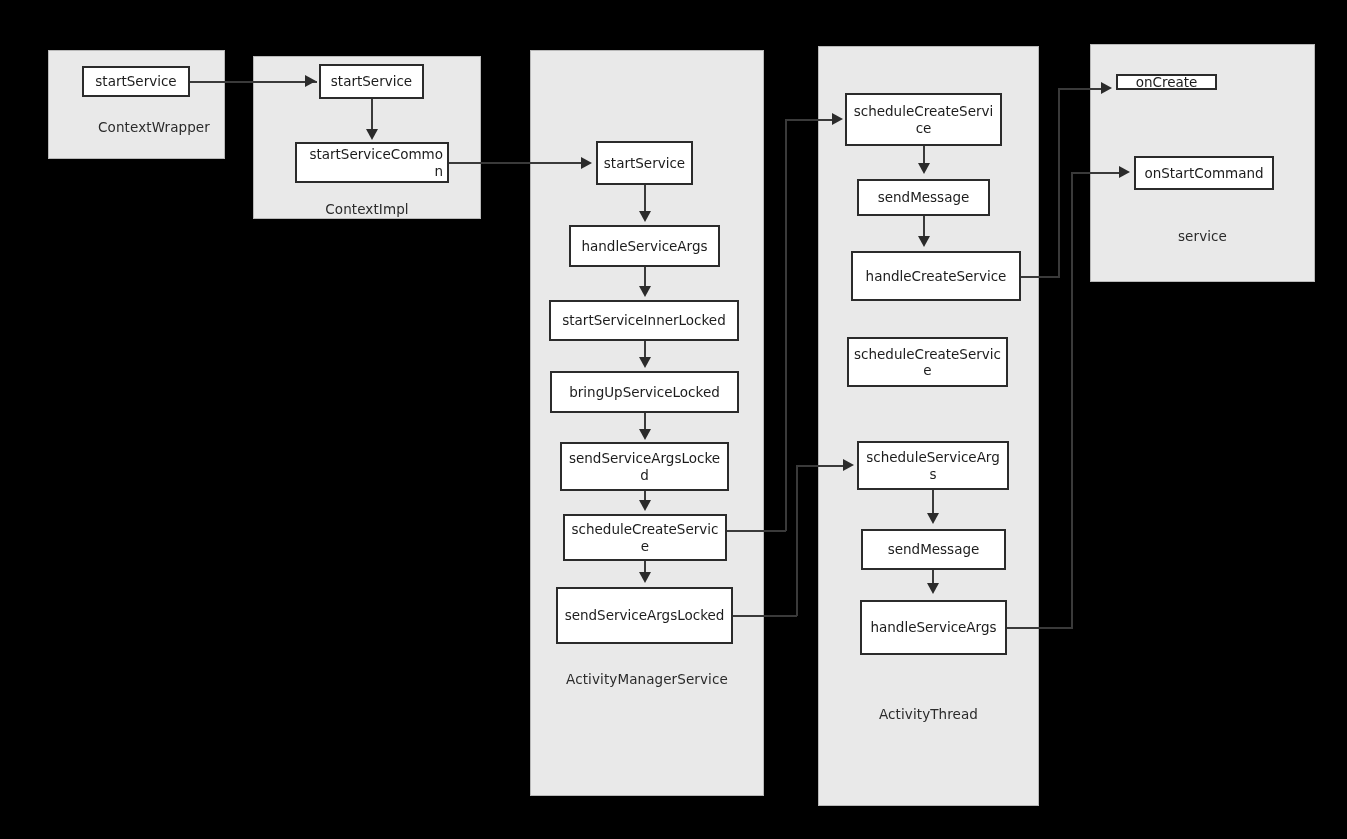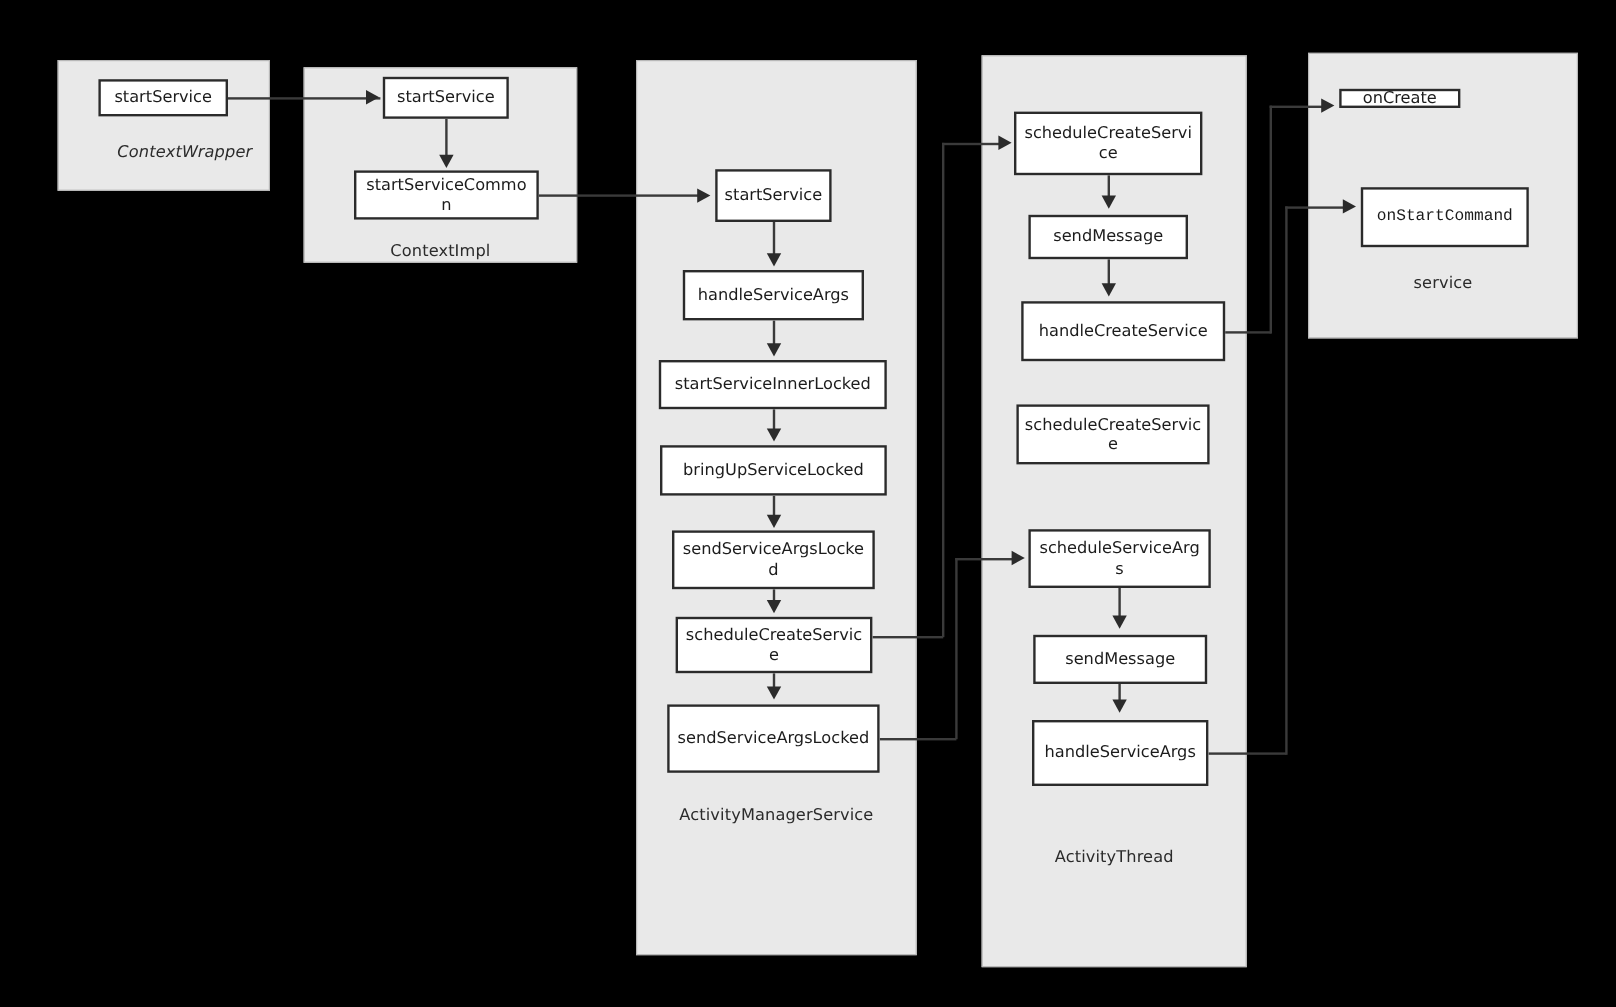--- a/index.html
+++ b/index.html
@@ -64,21 +64,21 @@
     border-right: 6px solid transparent;
     border-top: 11px solid #2b2b2b;
   }
 </style>
 </head>
 <body>
 
 <div id="canvas">
   <div id="panels-layer">
       <div class="panel" style="left: 48px; top: 50px; width: 177px; height: 109px;"></div>
-      <div class="panel-label" style="left: 48px; top: 119px; width: 212px; font-style: italic;">ContextWrapper</div>
+      <div class="panel-label" style="left: 48px; top: 119px; width: 212px;">ContextWrapper</div>
       <div class="panel" style="left: 253px; top: 56px; width: 228px; height: 163px;"></div>
       <div class="panel-label" style="left: 253px; top: 201px; width: 228px;">ContextImpl</div>
       <div class="panel" style="left: 530px; top: 50px; width: 234px; height: 746px;"></div>
       <div class="panel-label" style="left: 530px; top: 671px; width: 234px;">ActivityManagerService</div>
       <div class="panel" style="left: 818px; top: 46px; width: 221px; height: 760px;"></div>
       <div class="panel-label" style="left: 818px; top: 706px; width: 221px;">ActivityThread</div>
       <div class="panel" style="left: 1090px; top: 44px; width: 225px; height: 238px;"></div>
       <div class="panel-label" style="left: 1090px; top: 228px; width: 225px;">service</div>
     </div>
   <div id="edges-layer">
@@ -121,31 +121,31 @@
       <div class="edge edge-h" style="left: 1058px; top: 88px; width: 45px;"></div>
       <div class="arrow-r" style="left: 1101px; top: 82px;"></div>
       <div class="edge edge-h" style="left: 1007px; top: 627px; width: 65px;"></div>
       <div class="edge edge-v" style="left: 1071px; top: 172px; height: 457px;"></div>
       <div class="edge edge-h" style="left: 1071px; top: 172px; width: 50px;"></div>
       <div class="arrow-r" style="left: 1119px; top: 166px;"></div>
     </div>
   <div id="nodes-layer">
       <div class="node" style="left: 82px; top: 66px; width: 108px; height: 31px;">startService</div>
       <div class="node" style="left: 319px; top: 64px; width: 105px; height: 35px;">startService</div>
-      <div class="node" style="left: 295px; top: 142px; width: 154px; height: 41px;">startServiceCommon</div>
+      <div class="node" style="left: 295px; top: 142px; width: 154px; height: 41px; text-align: right;">startServiceCommon</div>
       <div class="node" style="left: 596px; top: 141px; width: 97px; height: 44px;">startService</div>
       <div class="node" style="left: 569px; top: 225px; width: 151px; height: 42px;">handleServiceArgs</div>
       <div class="node" style="left: 549px; top: 300px; width: 190px; height: 41px;">startServiceInnerLocked</div>
       <div class="node" style="left: 550px; top: 371px; width: 189px; height: 42px;">bringUpServiceLocked</div>
       <div class="node" style="left: 560px; top: 442px; width: 169px; height: 49px;">sendServiceArgsLocked</div>
       <div class="node" style="left: 563px; top: 514px; width: 164px; height: 47px;">scheduleCreateService</div>
       <div class="node" style="left: 556px; top: 587px; width: 177px; height: 57px;">sendServiceArgsLocked</div>
       <div class="node" style="left: 845px; top: 93px; width: 157px; height: 53px;">scheduleCreateService</div>
       <div class="node" style="left: 857px; top: 179px; width: 133px; height: 37px;">sendMessage</div>
       <div class="node" style="left: 851px; top: 251px; width: 170px; height: 50px;">handleCreateService</div>
       <div class="node" style="left: 847px; top: 337px; width: 161px; height: 50px;">scheduleCreateService</div>
       <div class="node" style="left: 857px; top: 441px; width: 152px; height: 49px;">scheduleServiceArgs</div>
       <div class="node" style="left: 861px; top: 529px; width: 145px; height: 41px;">sendMessage</div>
       <div class="node" style="left: 860px; top: 600px; width: 147px; height: 55px;">handleServiceArgs</div>
       <div class="node" style="left: 1116px; top: 74px; width: 101px; height: 16px;">onCreate</div>
-      <div class="node" style="left: 1134px; top: 156px; width: 140px; height: 50px; font-family: Liberation Mono, monospace;">onStartCommand</div>
+      <div class="node" style="left: 1134px; top: 156px; width: 140px; height: 34px;">onStartCommand</div>
     </div>
 </div>
 
 </body></html>

